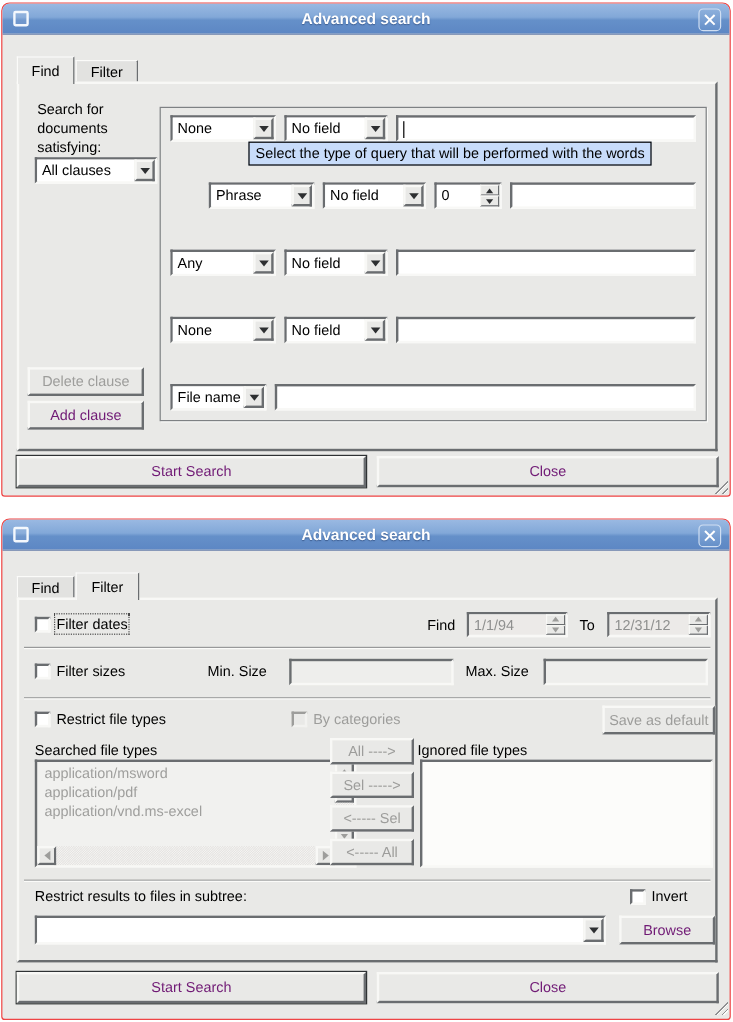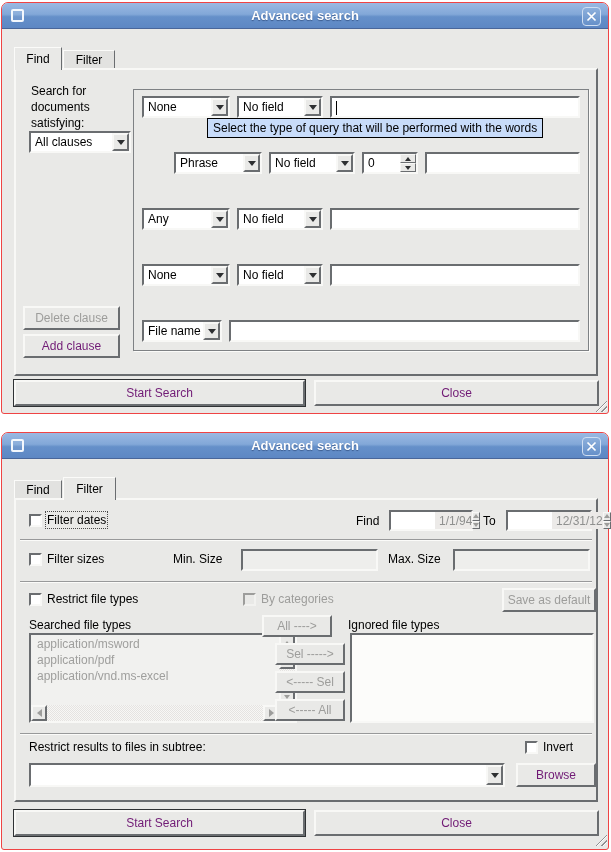--- a/index.html
+++ b/index.html
@@ -26,21 +26,21 @@
   .tri-d{width:0;height:0;border-left:4px solid transparent;border-right:4px solid transparent;border-top:5px solid #2d2f31;}
   .tri-u{width:0;height:0;border-left:3px solid transparent;border-right:3px solid transparent;border-bottom:4px solid #2d2f31;}
   .tri-d.sm{border-left-width:3px;border-right-width:3px;border-top-width:4px;}
   .tri-l{width:0;height:0;border-top:4px solid transparent;border-bottom:4px solid transparent;border-right:5px solid #9d9d9b;}
   .tri-r{width:0;height:0;border-top:4px solid transparent;border-bottom:4px solid transparent;border-left:5px solid #9d9d9b;}
   .gray .tri-d,.gray .tri-u{border-top-color:#9d9d9b;border-bottom-color:#9d9d9b;}
   .field{height:22px;background:#fff;padding:2px 0 0 4px;position:relative;}
   .caret{position:absolute;left:4px;top:3px;width:1px;height:14px;background:#000;}
   .spin{display:flex;height:22px;}
   .spin .stxt{flex:1;background:#fff;padding:2px 0 0 4px;}
-  .spin.off .stxt{background:#eceae8;color:#8f908f;margin-left:44px;}
+  .spin.off .stxt{background:#eceae8;color:#8f908f;}
   .spinbtns{width:16px;display:flex;flex-direction:column;}
   .spinbtn{flex:1;background:#e9e9e7;border:1px solid;border-color:#f8f8f6 #6a6d70 #6a6d70 #f8f8f6;display:flex;align-items:center;justify-content:center;}
   .cb{width:13px;height:13px;border:2px solid;border-color:#6a6d70 #f8f8f6 #f8f8f6 #6a6d70;background:#fff;}
   .cb.off{background:#e9e9e7;border-color:#9d9d9b #f2f2f0 #f2f2f0 #9d9d9b;}
   .dotted{outline:1px dotted #4a4a4a;outline-offset:1px;}
   .hline{position:absolute;left:4px;right:4px;height:2px;border-top:1px solid #98999a;border-bottom:1px solid #fbfbf9;}
   .lbl{position:absolute;white-space:nowrap;}
   .tooltip{position:absolute;background:#c8dcfa;border:1px solid #000;padding:2px 5px 2px 5px;white-space:nowrap;z-index:6;font-size:12px;}
   .list{position:absolute;background:#f1f1ef;}
   .list-item{height:16px;line-height:16px;padding-left:6px;color:#9f9f9d;white-space:nowrap;}
@@ -283,21 +283,21 @@
               <i class="tri-l"></i>
             </span>
           <span class="dither" style="flex:1;"></span>
           <span class="sbtn">
               <i class="tri-r"></i>
             </span>
         </div>
         <div class="corner"></div>
       </div>
 
-      <div class="btn dis" style="position:absolute;left:246px;top:115px;width:70px;height:22px;">
+      <div class="btn dis" style="position:absolute;left:259px;top:115px;width:70px;height:22px;">
         <span>All ----&gt;</span>
       </div>
       <div class="btn dis" style="position:absolute;left:259px;top:143px;width:70px;height:22px;">
         <span>Sel -----&gt;</span>
       </div>
       <div class="btn dis" style="position:absolute;left:259px;top:171px;width:70px;height:22px;">
         <span>&lt;----- Sel</span>
       </div>
       <div class="btn dis" style="position:absolute;left:259px;top:199px;width:70px;height:22px;">
         <span>&lt;----- All</span>

